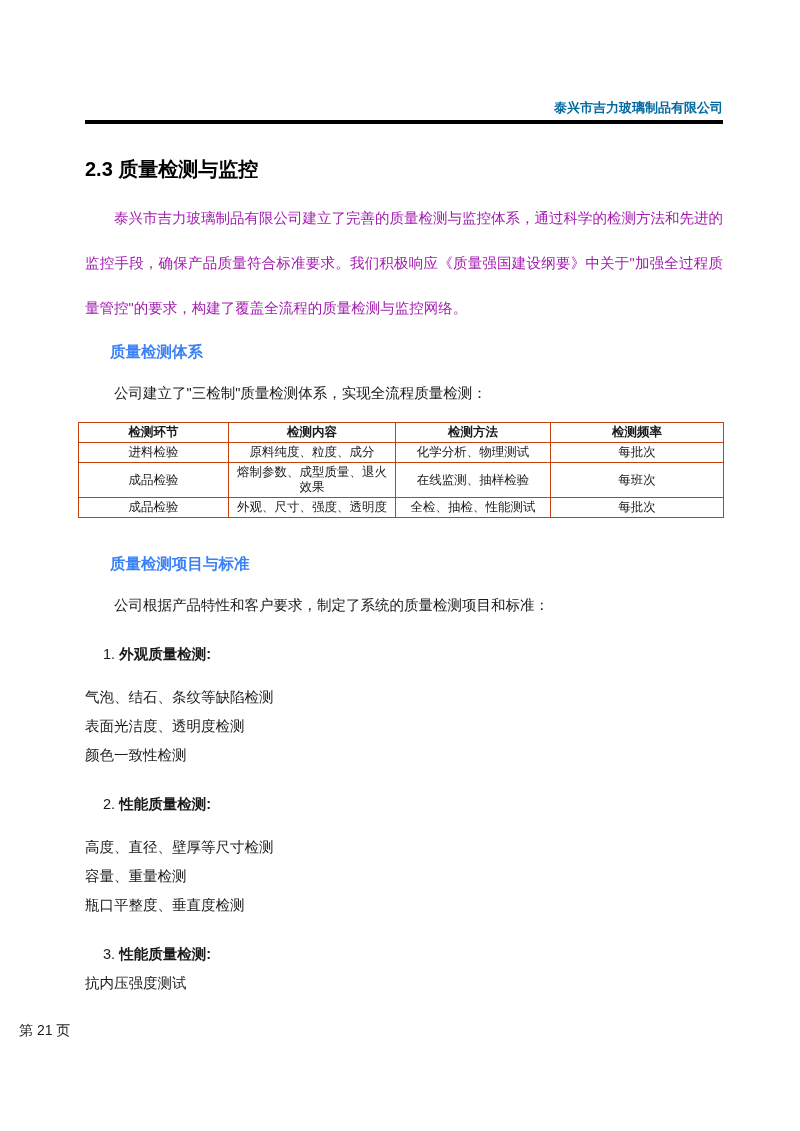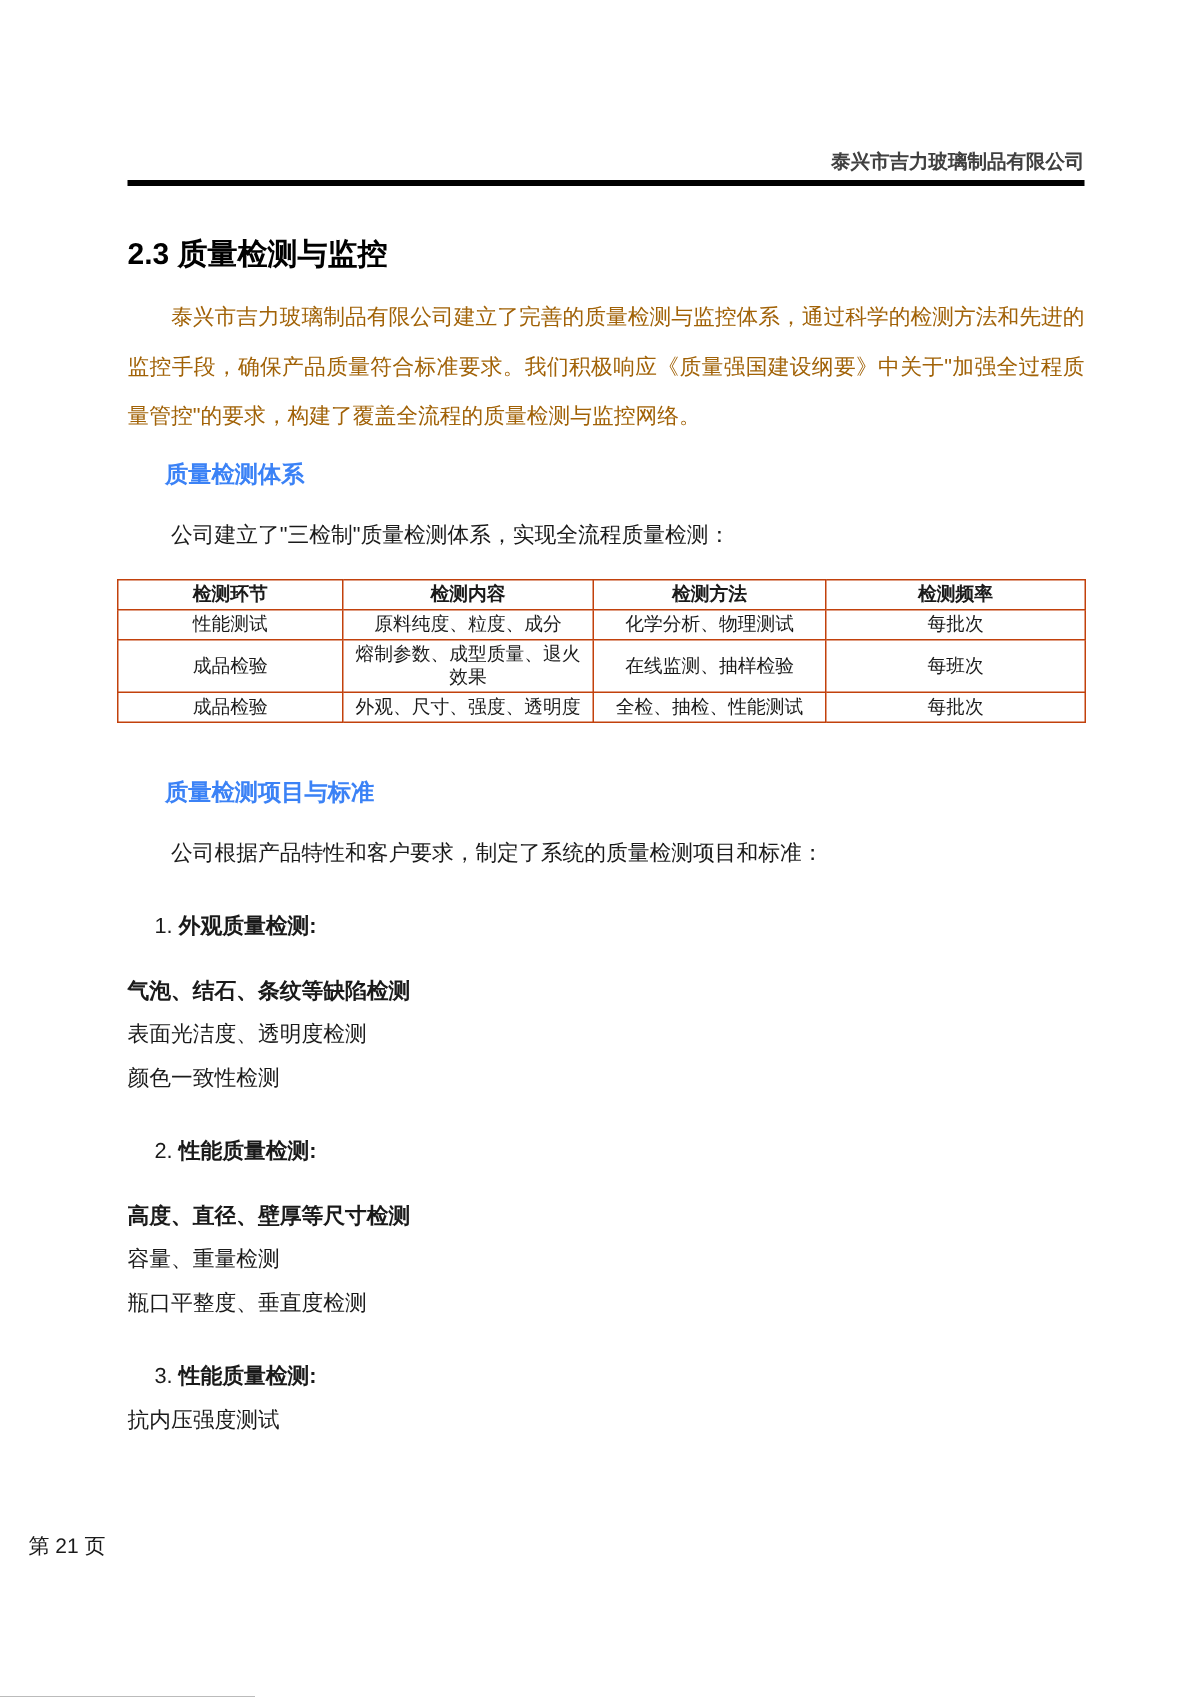--- a/index.html
+++ b/index.html
@@ -18,43 +18,43 @@
     position: absolute;
     left: 85px;
     top: 0;
     width: 638px;
   }
   .doc-header {
     margin-top: 99px;
     text-align: right;
     font-size: 13px;
     font-weight: bold;
-    color: #404040;
+    color: #0369a1;
     line-height: 17px;
   }
   .header-rule {
     margin-top: 4px;
     height: 2px;
     border-top: 2.5px solid #000000;
     border-bottom: 2.5px solid #000000;
     background: #ffffff;
   }
   .section-title {
     margin-top: 32px;
     font-size: 20px;
     font-weight: bold;
     color: #000000;
   }
   .intro-para {
     margin-top: 13px;
     font-size: 14.5px;
-    line-height: 33px;
+    line-height: 45px;
     text-align: justify;
     text-indent: 2em;
-    color: #a16207;
+    color: #a21caf;
   }
   .subsection-title {
     margin-top: 11px;
     margin-left: 25px;
     font-size: 15.5px;
     font-weight: bold;
     color: #3b82f6;
   }
   .subsection-title.second {
     margin-top: 36px;
@@ -90,21 +90,21 @@
     line-height: 19px;
     color: #1a1a1a;
   }
   .item-heading .term { font-weight: bold; }
   .point {
     margin-top: 10px;
     font-size: 14.5px;
     line-height: 19px;
     color: #1a1a1a;
   }
-  .point.first { margin-top: 24px; font-weight: bold; }
+  .point.first { margin-top: 24px; }
   .doc-footer {
     position: absolute;
     left: 0;
     right: 0;
     top: 1022px;
     font-size: 14px;
     color: #1a1a1a;
     padding-left: 19px;
   }
 </style>
@@ -134,21 +134,21 @@
       <thead>
         <tr>
           <th>检测环节</th>
           <th>检测内容</th>
           <th>检测方法</th>
           <th>检测频率</th>
         </tr>
       </thead>
       <tbody>
         <tr>
-          <td>性能测试</td>
+          <td>进料检验</td>
           <td>原料纯度、粒度、成分</td>
           <td>化学分析、物理测试</td>
           <td>每批次</td>
         </tr>
         <tr>
           <td>成品检验</td>
           <td>熔制参数、成型质量、退火效果</td>
           <td>在线监测、抽样检验</td>
           <td>每班次</td>
         </tr>

